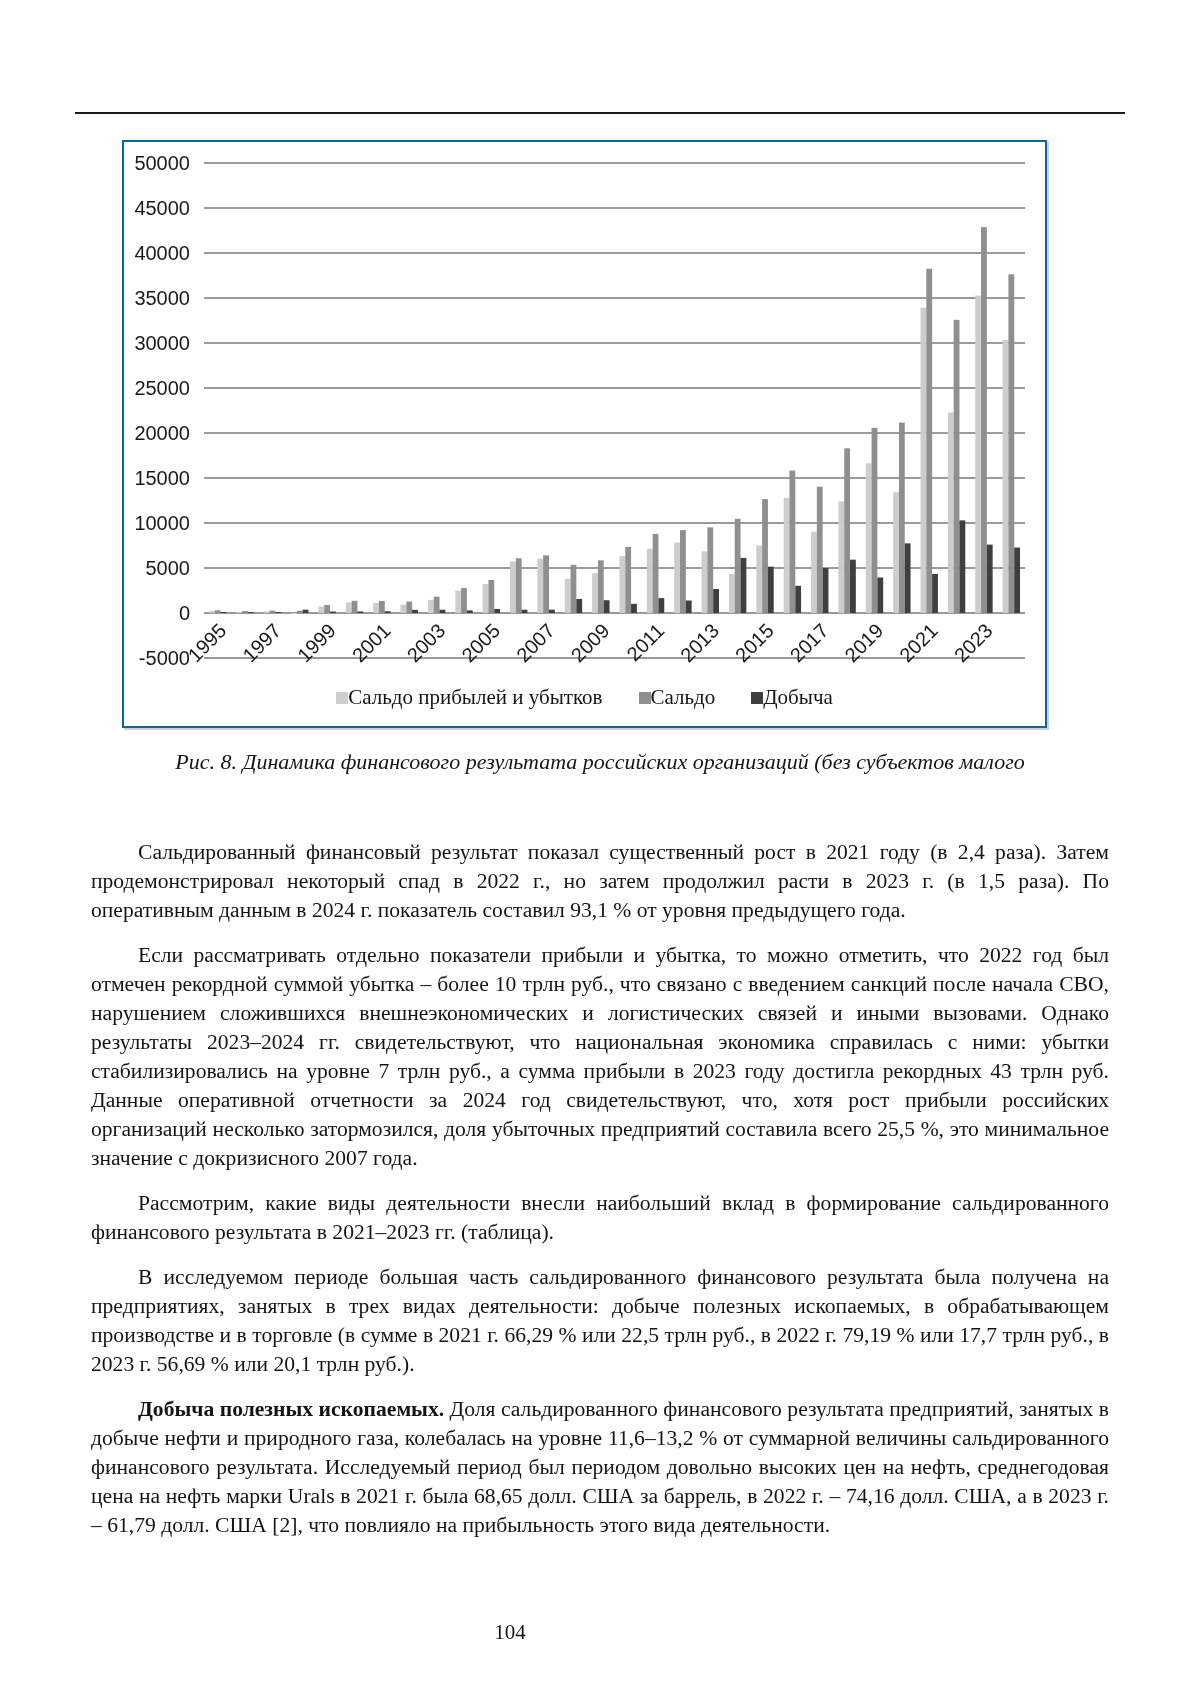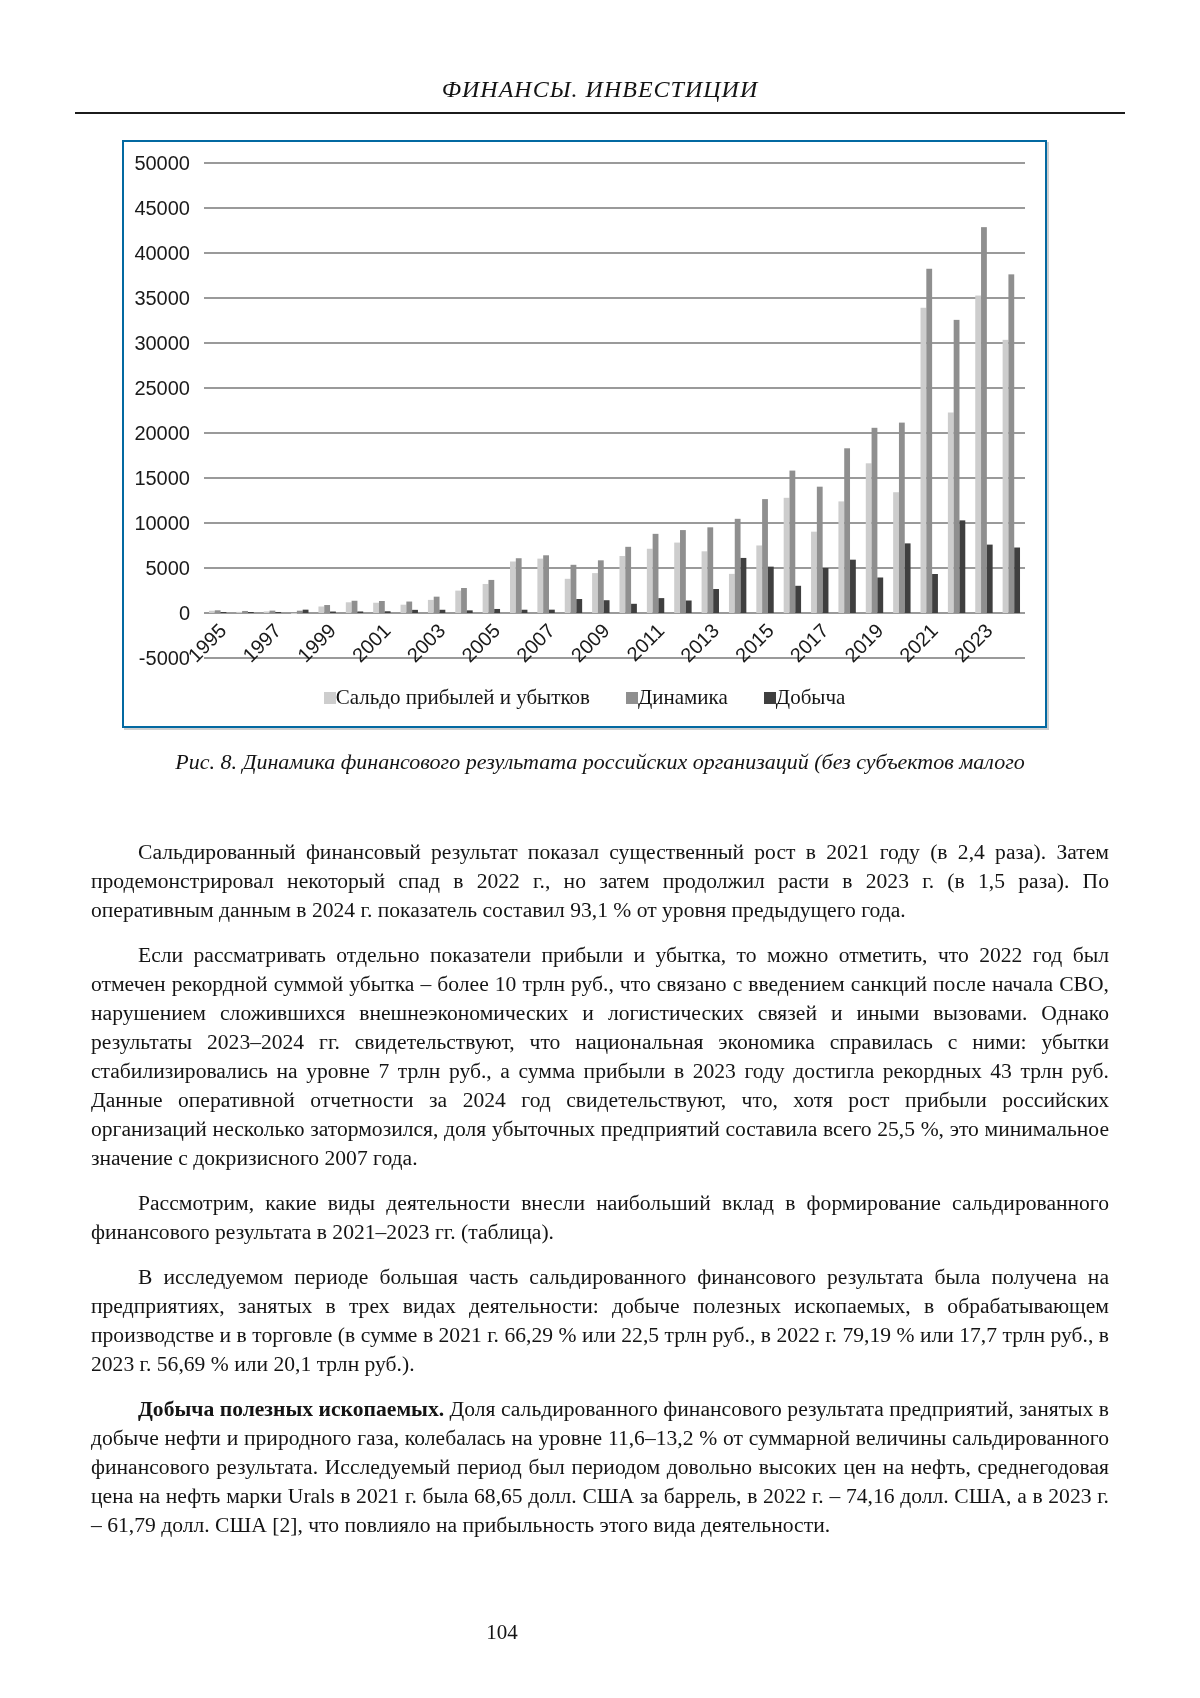--- a/index.html
+++ b/index.html
@@ -13,28 +13,27 @@
   .chart-svg-holder{position:absolute;left:0;top:0;width:921px;height:540px;}
   .legend{position:absolute;left:0;bottom:16px;width:921px;display:flex;justify-content:center;
           align-items:center;gap:36px;font-size:21px;}
   .lg-item{display:flex;align-items:center;}
   .lg-swatch{width:12px;height:12px;display:inline-block;}
   .caption{position:absolute;top:746px;left:100px;width:1000px;text-align:center;
            font-style:italic;font-size:22px;line-height:31px;}
   .bodytext{position:absolute;top:822px;left:75px;width:1050px;
             font-size:21.6px;line-height:29px;text-align:justify;}
   .bodytext p{margin:16px;text-indent:47px;}
-  .pagenum{position:absolute;top:1620px;left:0;width:1004px;text-align:center;font-size:21px;}
+  .pagenum{position:absolute;top:1620px;left:0;width:1004px;text-align:center;font-size:21px;padding-left:8px;}
   svg text{font-family:"Liberation Sans","DejaVu Sans",sans-serif;}
 </style>
 </head>
 <body>
 
 <div class="page">
-  <div class="header">ФИНАНСЫ. ИНВЕСТИЦИИ</div>
   <div class="header-rule"></div>
 
   <figure class="chart-box">
     <div class="chart-svg-holder" id="chart"><svg width="921" height="540" viewBox="0 0 921 540">
           <line x1="80" y1="471" x2="901" y2="471" stroke="#9a9a9a" stroke-width="2"></line>
           <line x1="80" y1="426" x2="901" y2="426" stroke="#9a9a9a" stroke-width="2"></line>
           <line x1="80" y1="381" x2="901" y2="381" stroke="#9a9a9a" stroke-width="2"></line>
           <line x1="80" y1="336" x2="901" y2="336" stroke="#9a9a9a" stroke-width="2"></line>
           <line x1="80" y1="291" x2="901" y2="291" stroke="#9a9a9a" stroke-width="2"></line>
           <line x1="80" y1="246.00000000000003" x2="901" y2="246.00000000000003" stroke="#9a9a9a" stroke-width="2"></line>
@@ -192,21 +191,21 @@
             <text text-anchor="end" font-size="20" fill="#1a1a1a">2023</text>
           </g>
         </svg></div>
     <div class="legend" id="legend">
         <span class="lg-item">
           <span class="lg-swatch" style="background: rgb(205, 205, 205);"></span>
           <span>Сальдо прибылей и убытков</span>
         </span>
         <span class="lg-item">
           <span class="lg-swatch" style="background: rgb(143, 143, 143);"></span>
-          <span>Динамика</span>
+          <span>Сальдо</span>
         </span>
         <span class="lg-item">
           <span class="lg-swatch" style="background: rgb(63, 63, 63);"></span>
           <span>Добыча</span>
         </span>
       </div>
   </figure>
 
   <div class="caption">
     <span>Рис. 8. Динамика финансового результата российских организаций (без субъектов малого</span><br>

